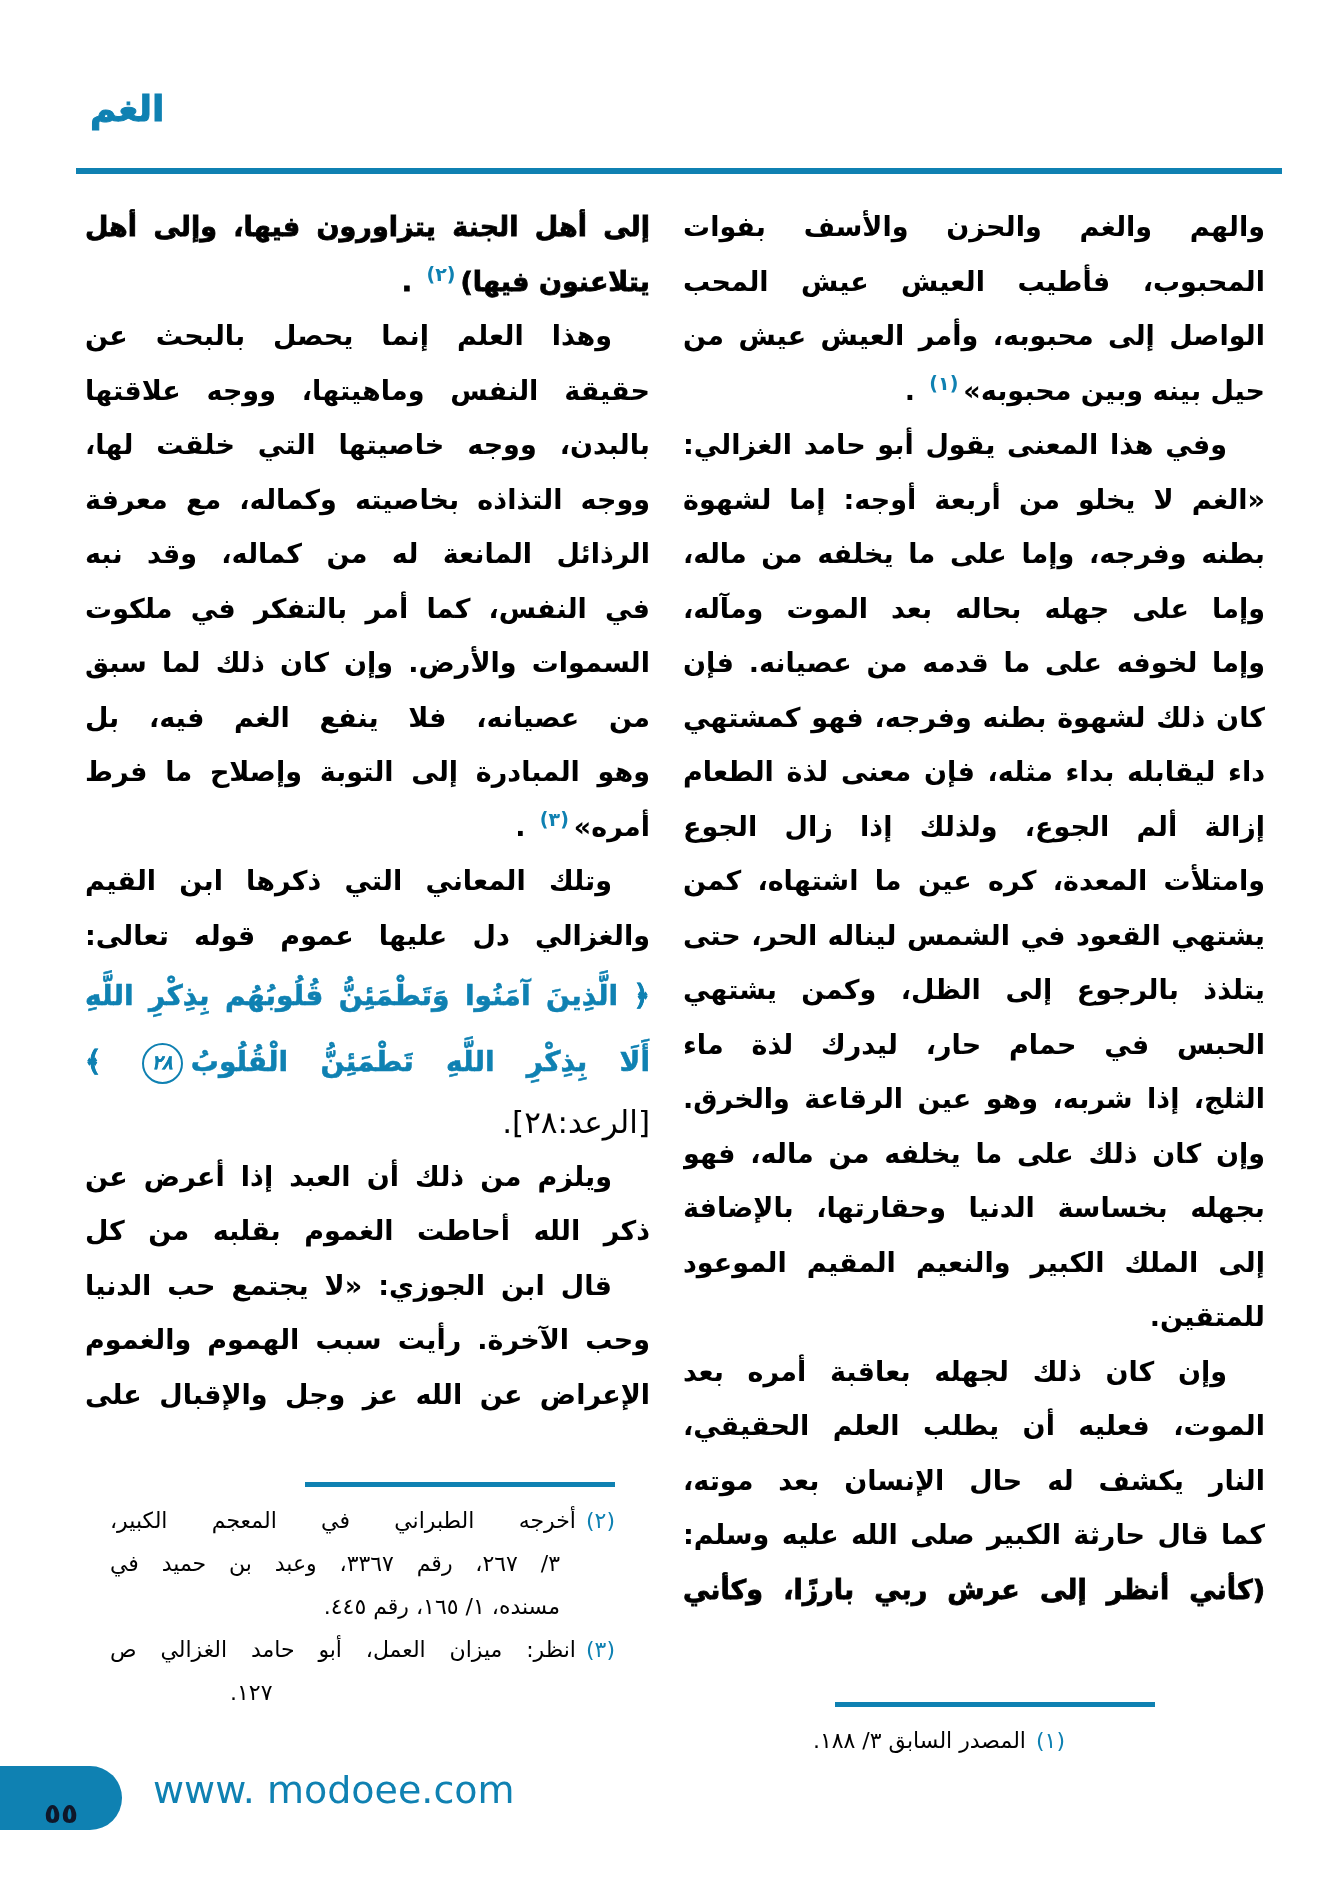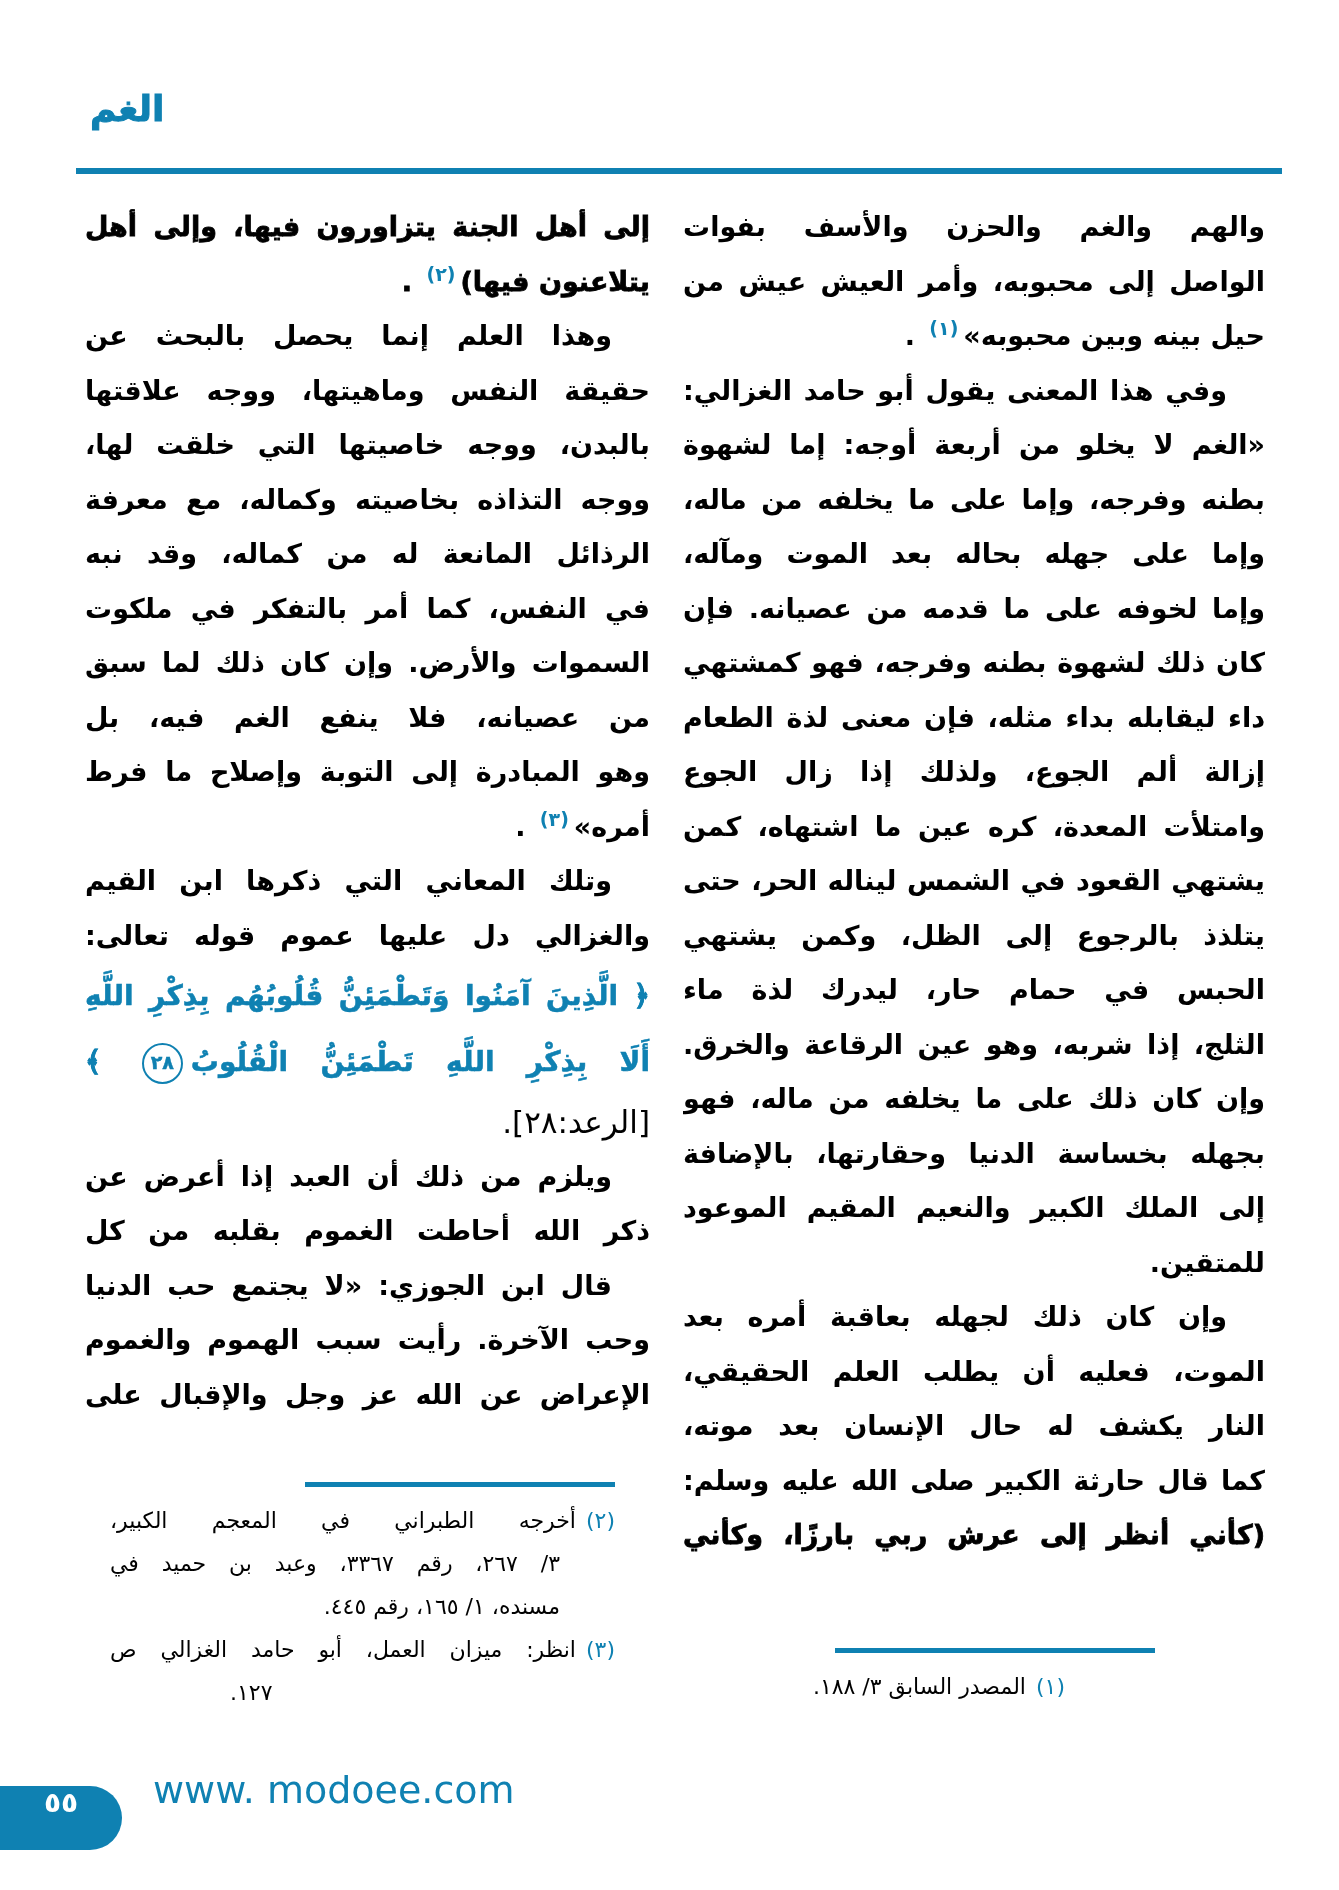--- a/index.html
+++ b/index.html
@@ -19,50 +19,51 @@
   .bline.end{text-align-last:right;}
   .bline.indent{padding-right:38px;}
   .bline.hadith{-webkit-text-stroke:0.8px #000;}
   .bline.quran{color:var(--teal);-webkit-text-stroke:0.5px var(--teal);
                font-size:28px;line-height:66px;height:66px;}
   .bline.ref{font-weight:normal;font-size:31px;}
   .fnref{color:var(--teal);font-size:19px;vertical-align:super;line-height:0;
          font-weight:bold;margin:0 5px;-webkit-text-stroke:0;}
   .ayah{display:inline-block;width:37px;height:37px;line-height:34px;border:2.5px solid var(--teal);
         border-radius:50%;text-align:left;text-align-last:center;font-size:19px;margin:0 8px;
-        vertical-align:middle;}
+        vertical-align:middle;font-style:italic;}
   
   .fn-sep{height:5px;background:var(--teal);}
   .col-right .fn-sep{width:320px;margin:85px 110px 12px auto;}
   .col-left  .fn-sep{width:310px;margin:60px 35px 12px auto;}
   .fnblock{font-size:22px;font-weight:normal;}
   .col-left .fnblock{margin-right:35px;margin-left:25px;}
   .col-right .fnblock{margin-right:200px;}
   .fnline{line-height:43px;height:43px;text-align:justify;text-align-last:justify;overflow:hidden;}
   .fnline.end{text-align-last:right;}
   .fnline.cont{padding-right:55px;}
   .fnline.left{text-align-last:left;padding-left:120px;}
   .fnmark{color:var(--teal);margin-left:10px;}
   
   .page-pill{position:absolute;left:0;top:1766px;width:122px;height:64px;background:var(--teal);
-        border-radius:0 36px 36px 0;display:flex;align-items:flex-start;justify-content:center;
-        color:#ffffff;font-size:28px;font-weight:bold;letter-spacing:6px;margin-top:20px;}
+        border-radius:0 36px 36px 0;display:flex;align-items:flex-end;justify-content:center;
+        color:#0f172a;font-size:28px;font-weight:bold;letter-spacing:6px;}
   .site{position:absolute;left:153px;top:1768px;font-size:38px;color:var(--teal);}
 </style>
 </head>
 <body>
 
 <div class="page">
 
   <div class="chapter-title">الغم</div>
   <div class="header-rule"></div>
 
   <section class="col col-right">
     <div>
         <div class="bline"><span>والهم والغم والحزن والأسف بفوات</span></div>
+        <div class="bline"><span>المحبوب، فأطيب العيش عيش المحب</span></div>
         <div class="bline"><span>الواصل إلى محبوبه، وأمر العيش عيش من</span></div>
         <div class="bline end"><span>حيل بينه وبين محبوبه»</span><span class="fnref">(١)</span><span> .</span></div>
         <div class="bline indent"><span>وفي هذا المعنى يقول أبو حامد الغزالي:</span></div>
         <div class="bline"><span>«الغم لا يخلو من أربعة أوجه: إما لشهوة</span></div>
         <div class="bline"><span>بطنه وفرجه، وإما على ما يخلفه من ماله،</span></div>
         <div class="bline"><span>وإما على جهله بحاله بعد الموت ومآله،</span></div>
         <div class="bline"><span>وإما لخوفه على ما قدمه من عصيانه. فإن</span></div>
         <div class="bline"><span>كان ذلك لشهوة بطنه وفرجه، فهو كمشتهي</span></div>
         <div class="bline"><span>داء ليقابله بداء مثله، فإن معنى لذة الطعام</span></div>
         <div class="bline"><span>إزالة ألم الجوع، ولذلك إذا زال الجوع</span></div>

